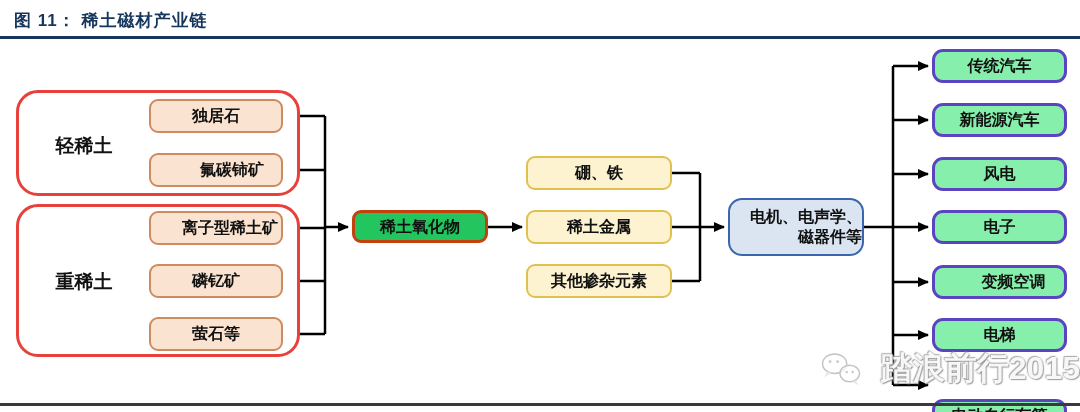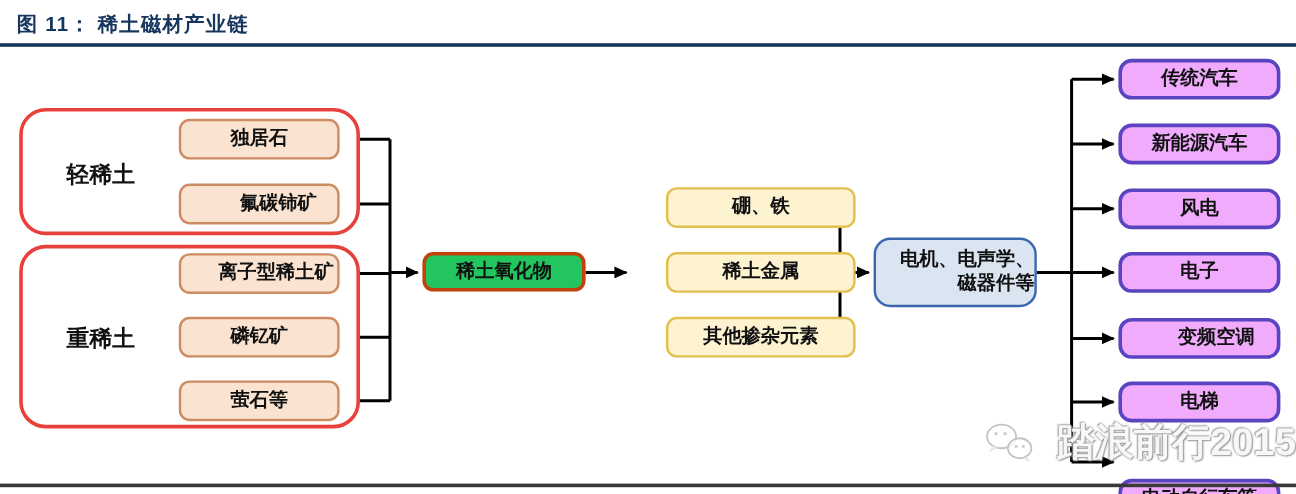--- a/index.html
+++ b/index.html
@@ -11,23 +11,23 @@
   .bottom-rule { position:absolute; left:0; top:403px; width:1080px; height:3px; background:#3a3a3a; }
 
   .node { position:absolute; display:flex; align-items:center; justify-content:center; text-align:center;
           font-weight:bold; color:#111; font-size:16px; line-height:1.25; }
 
   .group { position:absolute; border:3px solid #e8403a; border-radius:22px; background:#fff; }
   .group-label { position:absolute; font-size:19px; font-weight:bold; color:#111; text-align:center; }
 
   .ore    { background:#fbe3d1; border:2px solid #cd8b62; border-radius:9px; width:134px; height:34px; left:149px; }
   .oxide  { background:#22c55e; border:3px solid #c2410c; border-radius:9px; }
-  .metal  { background:#fdf3d0; border:2px solid #e2c04f; border-radius:9px; width:158px; height:34px; left:526px;margin-left:29px; }
+  .metal  { background:#fdf3d0; border:2px solid #e2c04f; border-radius:9px; width:146px; height:34px; left:526px; }
   .device { background:#dbe5f2; border:2px solid #3a66ad; border-radius:14px; flex-direction:column; }
-  .app    { background:#f0abfc; border:3px solid #5b44c0; border-radius:11px; width:135px; height:34px; left:932px; }
+  .app    { background:#86efac; border:3px solid #5b44c0; border-radius:11px; width:135px; height:34px; left:932px; }
 
   svg.wires { position:absolute; left:0; top:0; }
 
   .watermark { position:absolute; left:818px; top:338px; width:262px; height:62px; display:flex; align-items:center; z-index:5; pointer-events:none; }
   .wm-text { font-size:32px; font-weight:bold; color:rgba(255,255,255,0.92);
              text-shadow:0 0 2px rgba(150,150,150,0.9), 1px 1px 1px rgba(140,140,140,0.8), -1px -1px 1px rgba(160,160,160,0.8);
              white-space:nowrap; margin-left:16px; }
 </style>
 </head>
 <body>

